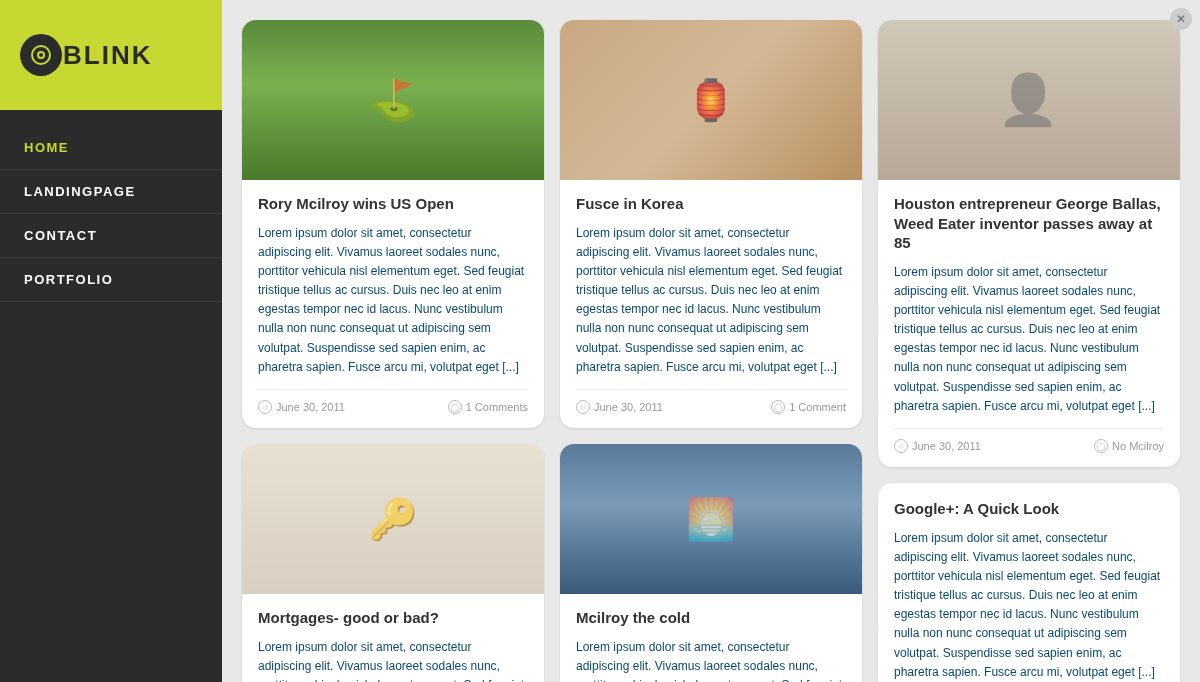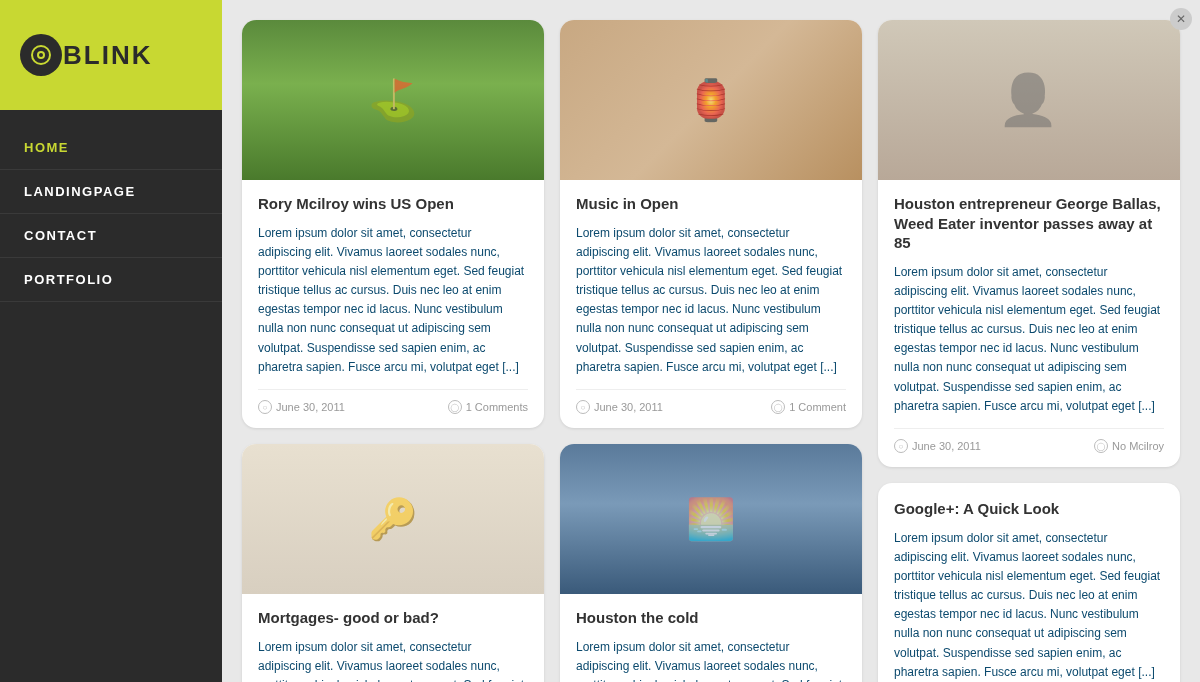--- a/index.html
+++ b/index.html
@@ -287,39 +287,39 @@
           <div class="post-excerpt">Lorem ipsum dolor sit amet, consectetur adipiscing elit. Vivamus laoreet sodales nunc, porttitor vehicula nisl elementum eget. Sed feugiat tristique tellus ac cursus. Duis nec leo at enim egestas tempor nec id lacus. Nunc vestibulum nulla non nunc consequat ut adipiscing sem volutpat.</div>
         </div>
       </div>
     </div>
 
     <div>
 
       <div class="post-card">
         <div class="post-image img-korea" style="height:160px;"></div>
         <div class="post-body">
-          <div class="post-title">Music in Open</div>
+          <div class="post-title">Fusce in Korea</div>
           <div class="post-excerpt">Lorem ipsum dolor sit amet, consectetur adipiscing elit. Vivamus laoreet sodales nunc, porttitor vehicula nisl elementum eget. Sed feugiat tristique tellus ac cursus. Duis nec leo at enim egestas tempor nec id lacus. Nunc vestibulum nulla non nunc consequat ut adipiscing sem volutpat. Suspendisse sed sapien enim, ac pharetra sapien. Fusce arcu mi, volutpat eget [...]</div>
           <div class="post-meta">
             <span class="post-date">
               <span class="meta-icon">○</span>
               <span>June 30, 2011</span>
             </span>
             <span class="post-comments">
               <span class="meta-icon">◯</span>
               <span>1 Comment</span>
             </span>
           </div>
         </div>
       </div>
 
       <div class="post-card" style="margin-top:16px;">
         <div class="post-image img-cold" style="height:150px;"></div>
         <div class="post-body">
-          <div class="post-title">Houston the cold</div>
+          <div class="post-title">Mcilroy the cold</div>
           <div class="post-excerpt">Lorem ipsum dolor sit amet, consectetur adipiscing elit. Vivamus laoreet sodales nunc, porttitor vehicula nisl elementum eget. Sed feugiat tristique tellus ac cursus. Duis nec leo at enim egestas tempor nec id lacus. Nunc vestibulum nulla non nunc consequat ut adipiscing sem</div>
         </div>
       </div>
     </div>
 
     <div class="col-right">
 
       <div class="post-card">
         <div class="post-image img-portrait" style="height:160px;"></div>
         <div class="post-body">

